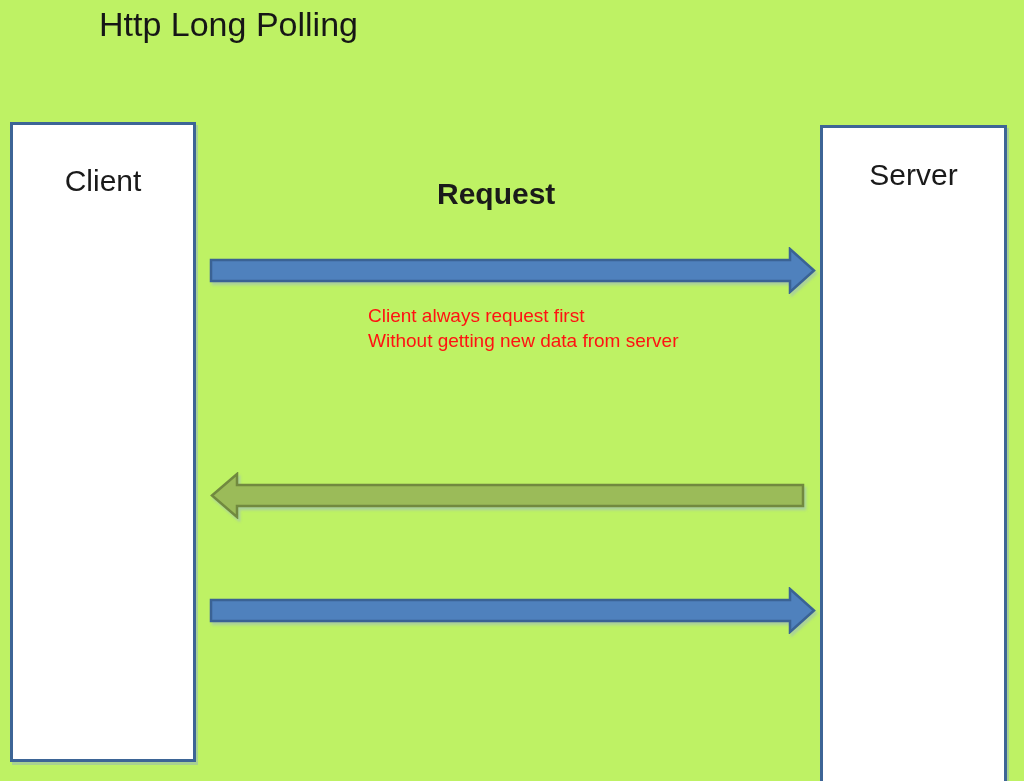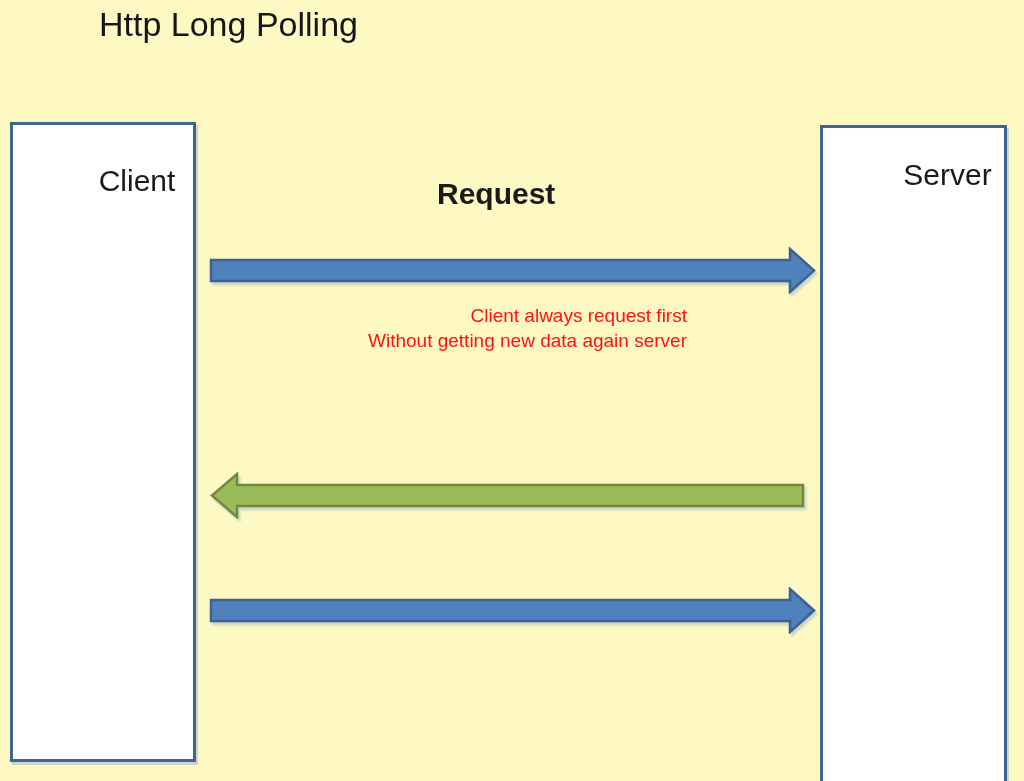--- a/index.html
+++ b/index.html
@@ -4,21 +4,21 @@
 <style>
   html, body {
     margin: 0;
     padding: 0;
     background: #ffffff;
   }
   .canvas {
     position: relative;
     width: 1024px;
     height: 781px;
-    background: #fef9c3;
+    background: #bef264;
     font-family: "Liberation Sans", sans-serif;
     overflow: hidden;
   }
   .title {
     position: absolute;
     left: 99px;
     top: 5px;
     font-size: 34px;
     color: #161616;
     white-space: nowrap;
@@ -32,21 +32,20 @@
   }
   .node-client { left: 10px;  top: 122px; width: 186px; height: 640px; }
   .node-server { left: 820px; top: 125px; width: 187px; height: 719px; }
   .node-label {
     position: absolute;
     left: 0;
     width: 100%;
     text-align: center;
     font-size: 30px;
     color: #1a1a1a;
-    margin-left: 34px;
   }
   .request-label {
     position: absolute;
     left: 437px;
     top: 177px;
     font-size: 30px;
     color: #1a1a1a;
     white-space: nowrap;
     font-weight: bold;
   }
@@ -63,21 +62,20 @@
     fill: var(--green-arrow-fill, #9bbb59);
     stroke: var(--green-arrow-stroke, #71893f);
     stroke-width: 2.5;
   }
   .note {
     position: absolute;
     color: var(--annotation-red, #ff1212);
     font-size: 19px;
     line-height: 25px;
     white-space: nowrap;
-    text-align: right;
   }
 </style>
 </head>
 <body>
 
 <div class="canvas">
 
   <div class="title">Http Long Polling</div>
 
   <div class="node node-client">
@@ -89,21 +87,21 @@
   </div>
 
   <div class="request-label">Request</div>
 
   <svg class="arrow arrow-blue" style="left:209px; top:247px" width="608" height="47" viewBox="0 0 608 47">
     <polygon points="2,13 581,13 581,2 605,23.5 581,45 581,34 2,34"></polygon>
   </svg>
 
   <div class="note" style="left:368px; top:303px">
     <div>Client always request first</div>
-    <div>Without getting new data again server</div>
+    <div>Without getting new data from server</div>
   </div>
 
 
   <svg class="arrow arrow-green" style="left:210px; top:472px" width="595" height="47" viewBox="0 0 595 47">
     <polygon points="2,23.5 27,2 27,13 593,13 593,34 27,34 27,45"></polygon>
   </svg>
 
   <svg class="arrow arrow-blue" style="left:209px; top:587px" width="608" height="47" viewBox="0 0 608 47">
     <polygon points="2,13 581,13 581,2 605,23.5 581,45 581,34 2,34"></polygon>
   </svg>

